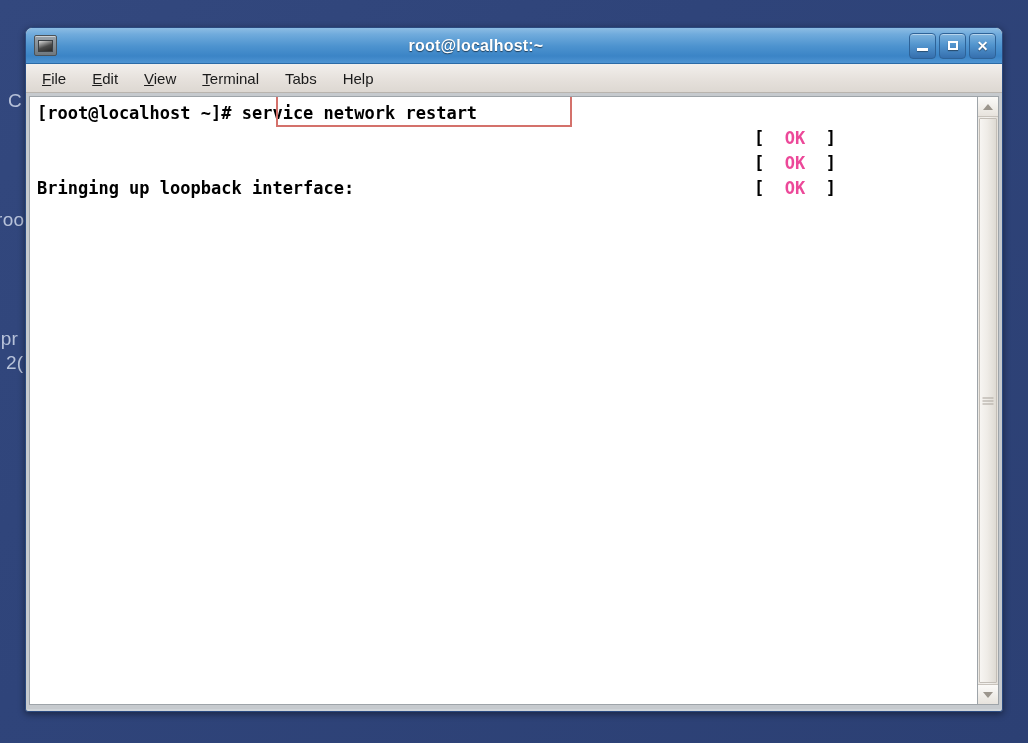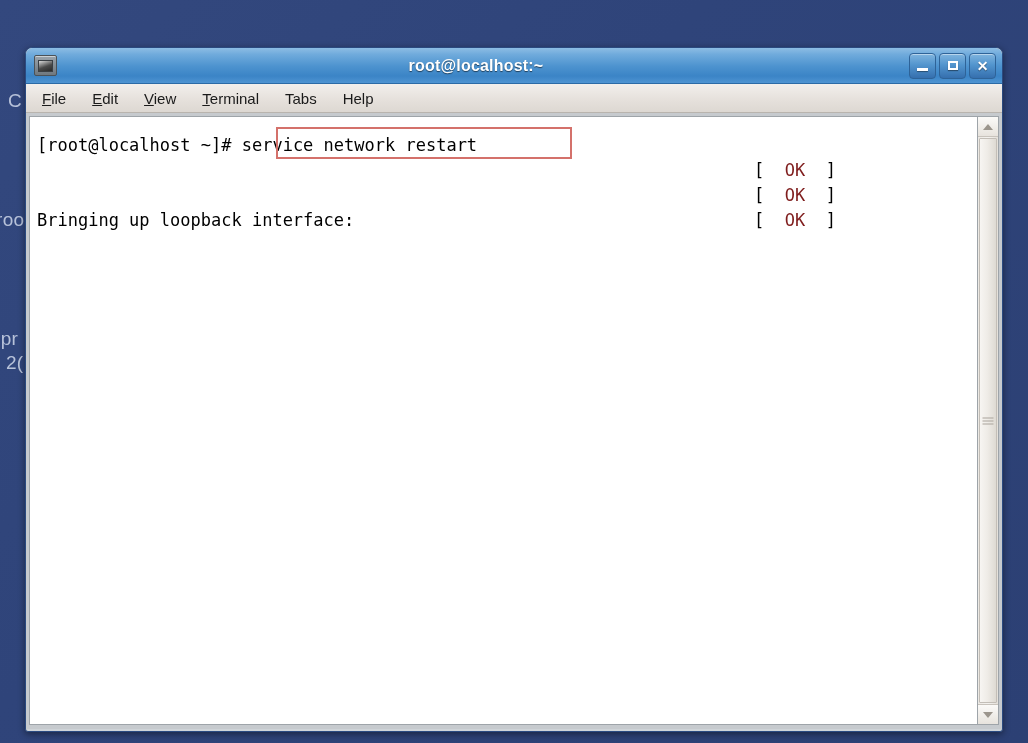--- a/index.html
+++ b/index.html
@@ -46,21 +46,20 @@
     left: 25px;
     top: 27px;
     width: 978px;
     height: 685px;
     box-sizing: border-box;
     border-radius: 7px 7px 3px 3px;
     background: #cfd4d8;
     box-shadow: 0 2px 7px rgba(0,0,0,0.45);
     overflow: hidden;
     border: 1px solid #2a4a80;
-    margin-top: 20px;
   }
 
   
   #titlebar {
     position: relative;
     height: 36px;
     border-radius: 6px 6px 0 0;
     background: linear-gradient(180deg,
         #8dbde4 0%,
         #70abdc 18%,
@@ -175,40 +174,41 @@
   }
 
   #terminal {
     flex: 1 1 auto;
     background: #ffffff;
     border: 1px solid #9ea4a9;
     border-right: none;
     box-sizing: border-box;
     position: relative;
     overflow: hidden;
-    padding: 16px 0 0 4px;
+    padding: 4px 0 0 4px;
+    font-weight: bold;
   }
 
   .term-line {
     position: relative;
     height: 25px;
     line-height: 25px;
     font-family: "DejaVu Sans Mono", "Liberation Mono", monospace;
     font-size: 17px;
     color: #000000;
     white-space: pre;
     padding-left: 3px;
   }
   .term-line .status {
     position: absolute;
     left: 720px;
     top: 0;
     white-space: pre;
   }
-  .ok { color: #7f1d1d; }
+  .ok { color: #ec4899; }
 
   
   #cmd-highlight {
     position: absolute;
     left: 242px;
     top: -6px;
     width: 296px;
     height: 32px;
     border: 2px solid #d4716b;
     box-sizing: border-box;

